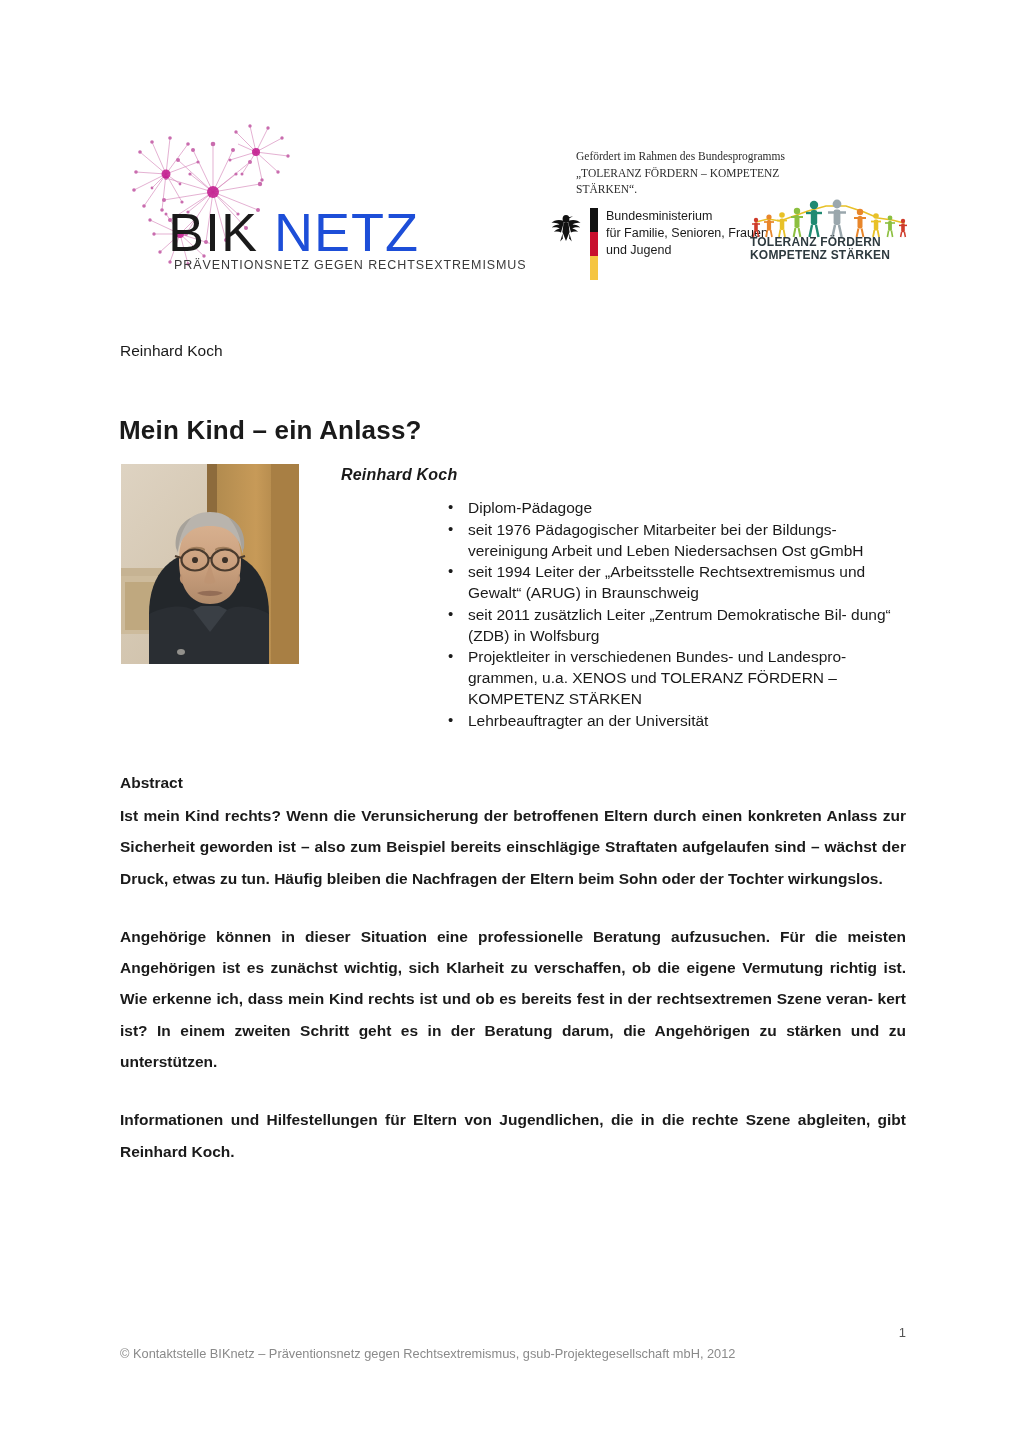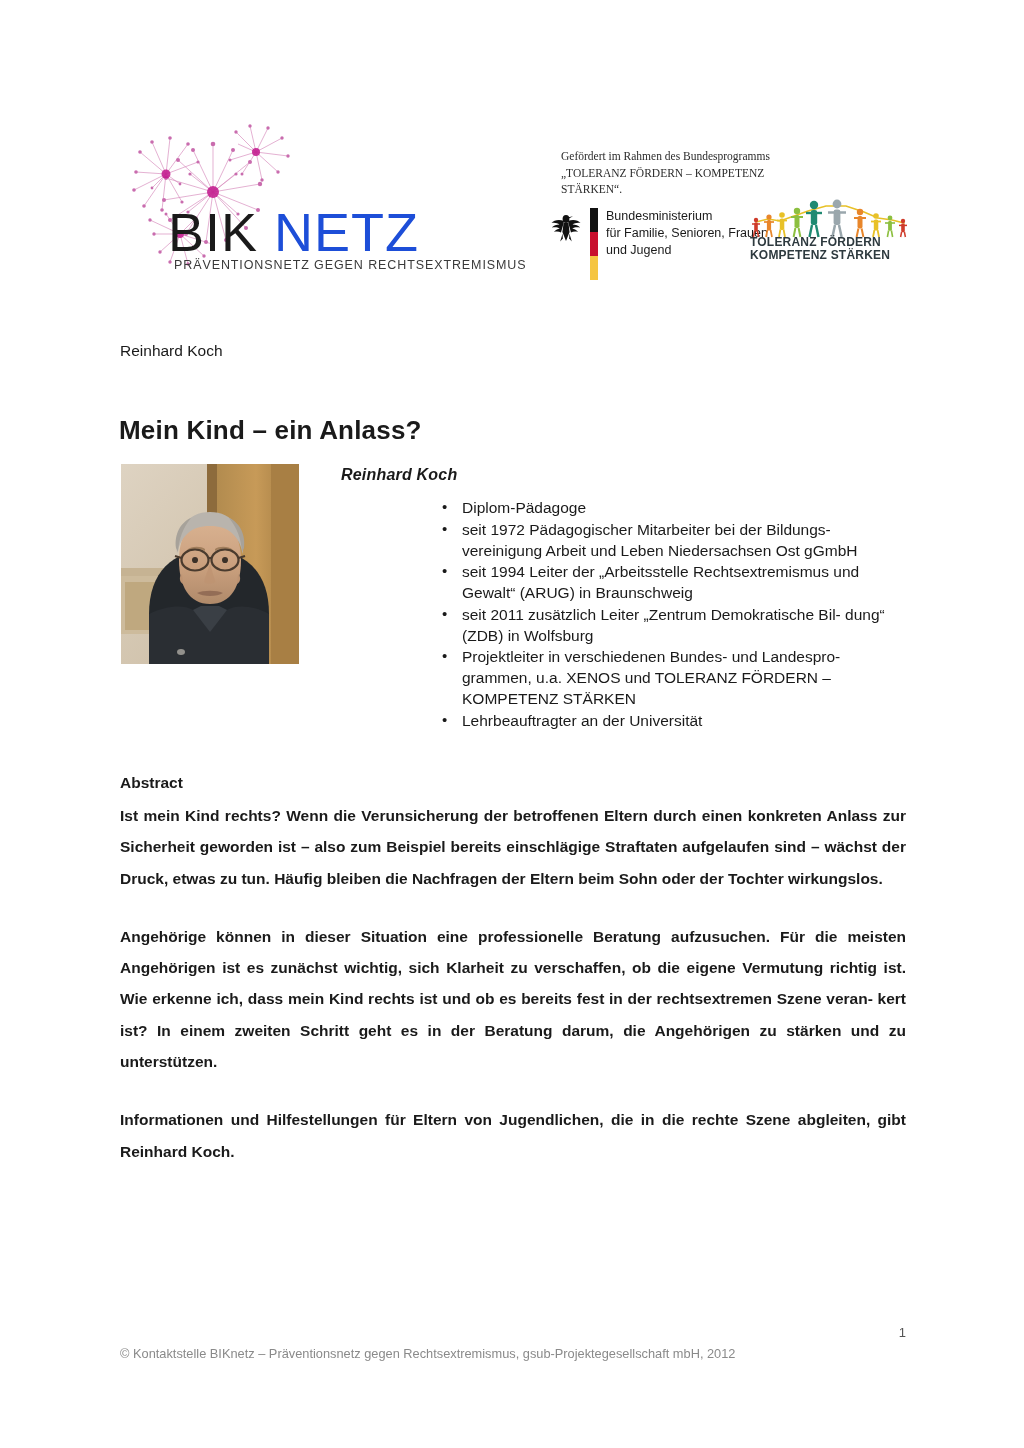--- a/index.html
+++ b/index.html
@@ -66,21 +66,21 @@
     font-size: 12.5px;
     font-weight: 400;
     letter-spacing: 0.9px;
     color: #3a3a3a;
     white-space: nowrap;
   }
 
   
   .funding-note {
     position: absolute;
-    left: 561px;
+    left: 576px;
     top: 148px;
     width: 260px;
     font-family: "Liberation Serif", serif;
     font-size: 11.5px;
     line-height: 1.45;
     color: #2b2b2b;
   }
 
   
   .bmfsfj {
@@ -188,21 +188,21 @@
   .bio-name {
     font-size: 16px;
     font-weight: 700;
     font-style: italic;
     color: #1a1a1a;
     margin: 0 0 14px 0;
     letter-spacing: 0.2px;
   }
   .bio-list {
     list-style: none;
-    margin: 8px;
+    margin: 14px;
     padding: 0;
   }
   .bio-list li {
     position: relative;
     padding-left: 113px;
     font-size: 15.5px;
     line-height: 1.34;
     color: #1a1a1a;
     margin-bottom: 1px;
   }
@@ -553,21 +553,21 @@
       <path d="M28 150 C44 142 62 140 72 146 L89 164 L106 146 C116 140 134 142 148 150 L148 200 L28 200 Z" fill="#2a2e33"></path>
       <path d="M72 146 L89 168 L106 146 L98 142 L80 142 Z" fill="#3a3f45"></path>
       <ellipse cx="60" cy="188" rx="4" ry="3" fill="#e8e2d6" opacity="0.55"></ellipse>
     </svg>
   </div>
 
   <div class="bio-block">
     <div class="bio-name">Reinhard Koch</div>
     <ul class="bio-list">
       <li>Diplom-Pädagoge</li>
-      <li>seit 1972 Pädagogischer Mitarbeiter bei der Bildungs- vereinigung Arbeit und Leben Niedersachsen Ost gGmbH</li>
+      <li>seit 1976 Pädagogischer Mitarbeiter bei der Bildungs- vereinigung Arbeit und Leben Niedersachsen Ost gGmbH</li>
       <li>seit 1994 Leiter der „Arbeitsstelle Rechtsextremismus und Gewalt“ (ARUG) in Braunschweig</li>
       <li>seit 2011 zusätzlich Leiter „Zentrum Demokratische Bil- dung“ (ZDB) in Wolfsburg</li>
       <li>Projektleiter in verschiedenen Bundes- und Landespro- grammen, u.a. XENOS und TOLERANZ FÖRDERN – KOMPETENZ STÄRKEN</li>
       <li>Lehrbeauftragter an der Universität</li>
     </ul>
   </div>
 
   <div class="abstract-heading">Abstract</div>
   <div class="abstract-body">
     <p>Ist mein Kind rechts? Wenn die Verunsicherung der betroffenen Eltern durch einen konkreten Anlass zur Sicherheit geworden ist – also zum Beispiel bereits einschlägige Straftaten aufgelaufen sind – wächst der Druck, etwas zu tun. Häufig bleiben die Nachfragen der Eltern beim Sohn oder der Tochter wirkungslos.</p>

